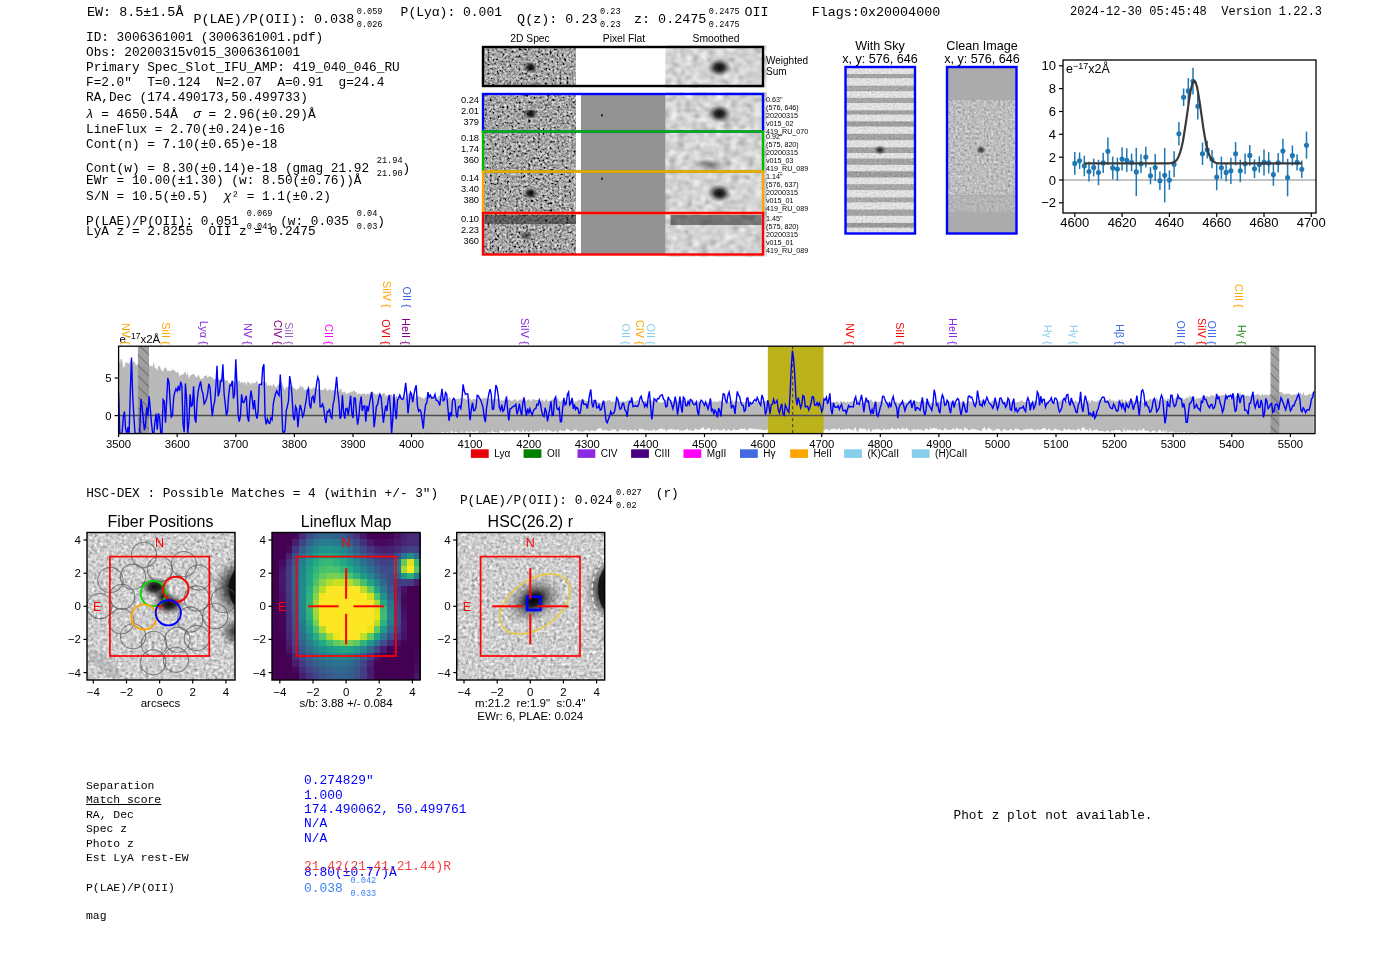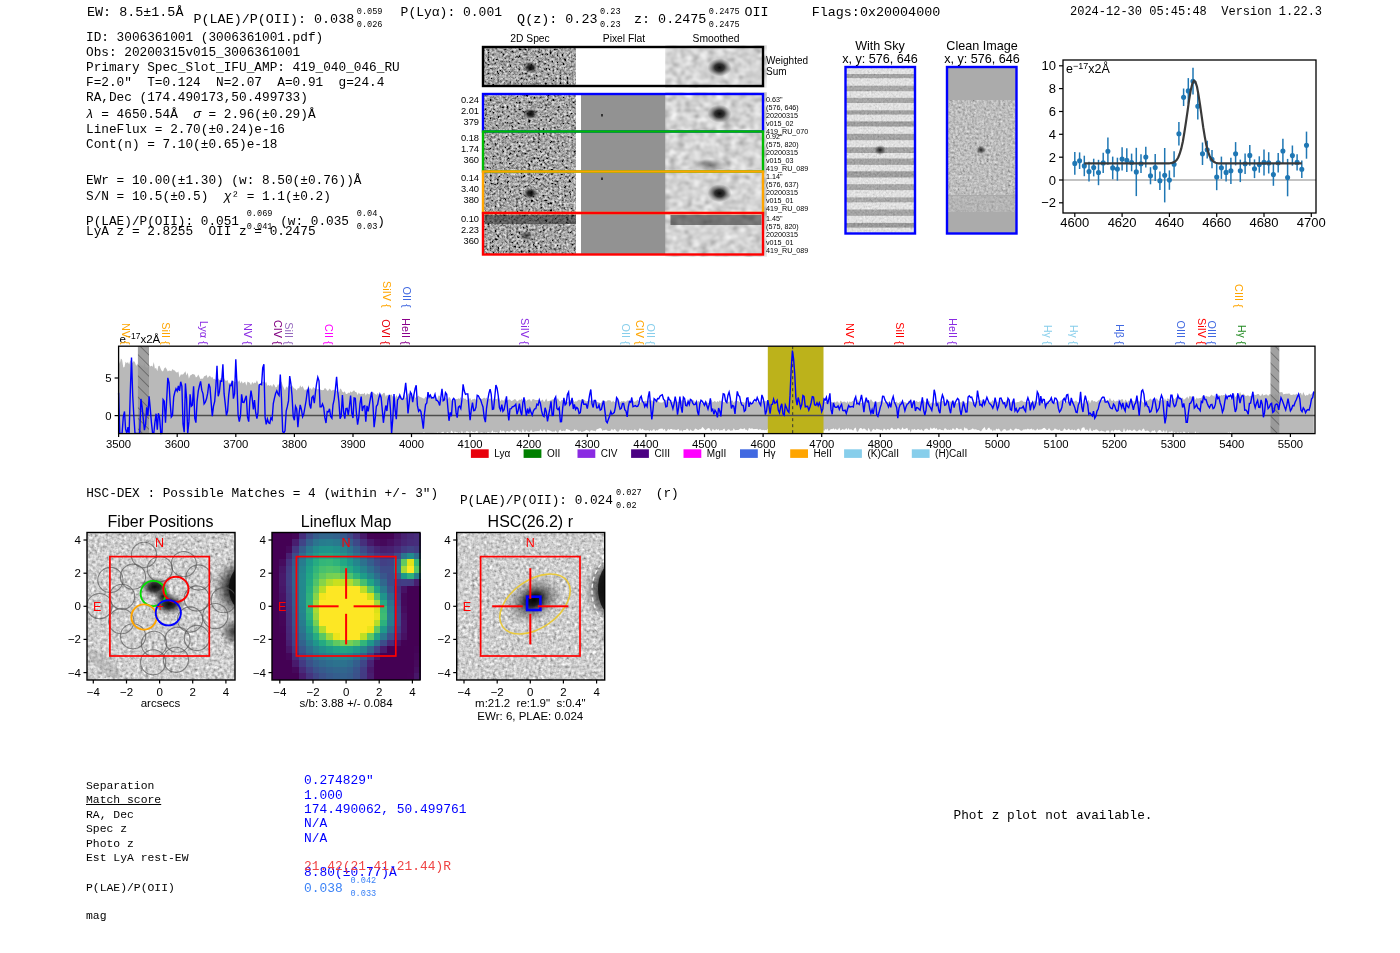--- a/index.html
+++ b/index.html
@@ -18,20 +18,21 @@
 <div class="m" style="left:778.7px;top:6.0px;font-size:13.4px;margin-left:17px;">Flags:0x20004000</div>
 <div class="m" style="left:1054px;top:6.0px;font-size:12px;">2024-12-30 05:45:48  Version 1.22.3</div>
 <div class="m" style="left:70px;top:31.1px;">ID: 3006361001 (3006361001.pdf)</div>
 <div class="m" style="left:70px;top:46.1px;">Obs: 20200315v015_3006361001</div>
 <div class="m" style="left:70px;top:61.4px;">Primary Spec_Slot_IFU_AMP: 419_040_046_RU</div>
 <div class="m" style="left:70px;top:76.1px;">F=2.0"  T=0.124  N=2.07  A=0.91  g=24.4</div>
 <div class="m" style="left:70px;top:91.0px;">RA,Dec (174.490173,50.499733)</div>
 <div class="m" style="left:70px;top:107.5px;"><i>λ</i> = 4650.54Å  <i>σ</i> = 2.96(±0.29)Å</div>
 <div class="m" style="left:70px;top:123.4px;">LineFlux = 2.70(±0.24)e-16</div>
 <div class="m" style="left:70px;top:138.3px;">Cont(n) = 7.10(±0.65)e-18</div>
+<div class="m" style="left:70px;top:155.1px;">Cont(w) = 8.30(±0.14)e-18 (gmag 21.92 <span class="ss">21.94<br>21.90</span>)</div>
 <div class="m" style="left:70px;top:173.8px;">EWr = 10.00(±1.30) (w: 8.50(±0.76))Å</div>
 <div class="m" style="left:70px;top:189.8px;">S/N = 10.5(±0.5)  <i>χ</i>² = 1.1(±0.2)</div>
 <div class="m" style="left:70px;top:207.8px;">P(LAE)/P(OII): 0.051 <span class="ss">0.069<br>0.041</span> (w: 0.035 <span class="ss">0.04<br>0.03</span>)</div>
 <div class="m" style="left:70px;top:225.3px;">LyA z = 2.8255  OII z = 0.2475</div>
 <div class="m" style="left:70.2px;top:487.0px;">HSC-DEX : Possible Matches = 4 (within +/- 3")</div>
 <div class="m" style="left:443.9px;top:487.0px;">P(LAE)/P(OII): 0.024<span style="margin-left:3px" class="ss">0.027<br>0.02</span></div>
 <div class="m" style="left:639.8px;top:487.0px;">(r)</div>
 <div class="m" style="left:70px;top:779.5px;font-size:11.4px;">Separation</div>
 <div class="m" style="left:70px;top:794.1px;font-size:11.4px;text-decoration:underline;">Match score</div>
 <div class="m" style="left:70px;top:808.6px;font-size:11.4px;">RA, Dec</div>

